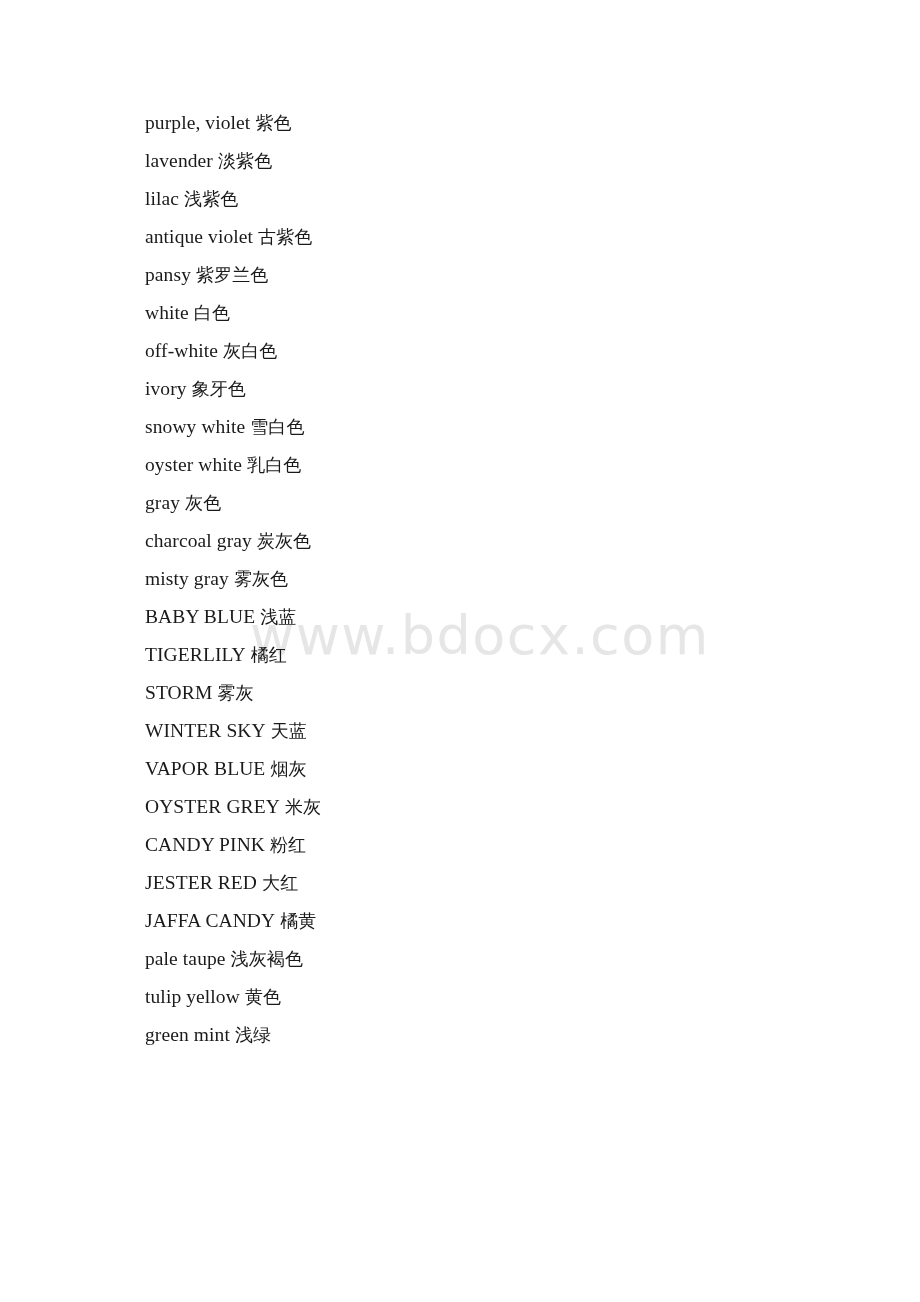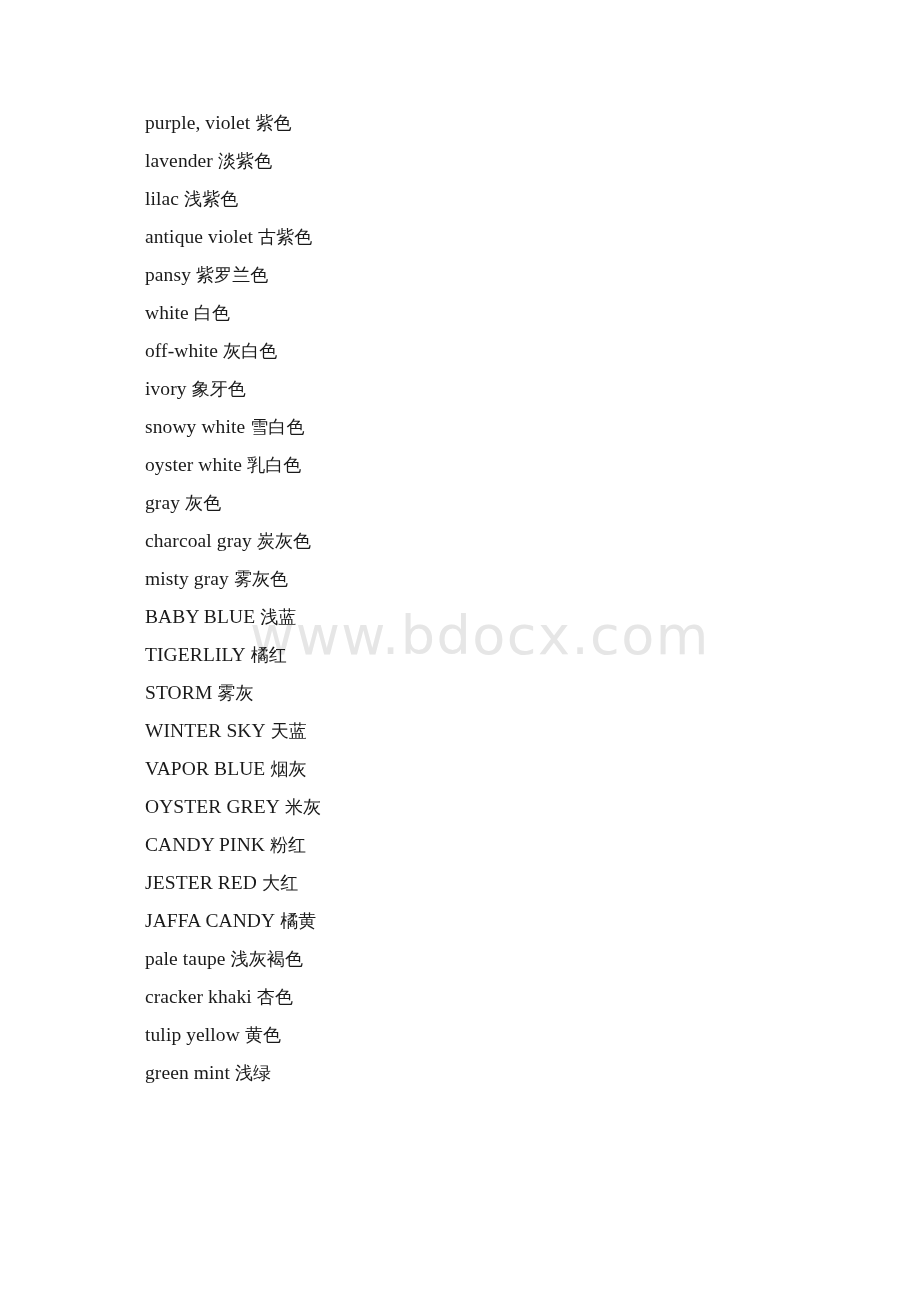--- a/index.html
+++ b/index.html
@@ -95,18 +95,17 @@
       <div class="glossary-line"><span class="term">BABY BLUE</span><span class="cn">浅蓝</span></div>
       <div class="glossary-line"><span class="term">TIGERLILY</span><span class="cn">橘红</span></div>
       <div class="glossary-line"><span class="term">STORM</span><span class="cn">雾灰</span></div>
       <div class="glossary-line"><span class="term">WINTER SKY</span><span class="cn">天蓝</span></div>
       <div class="glossary-line"><span class="term">VAPOR BLUE</span><span class="cn">烟灰</span></div>
       <div class="glossary-line"><span class="term">OYSTER GREY</span><span class="cn">米灰</span></div>
       <div class="glossary-line"><span class="term">CANDY PINK</span><span class="cn">粉红</span></div>
       <div class="glossary-line"><span class="term">JESTER RED</span><span class="cn">大红</span></div>
       <div class="glossary-line"><span class="term">JAFFA CANDY</span><span class="cn">橘黄</span></div>
       <div class="glossary-line"><span class="term">pale taupe</span><span class="cn">浅灰褐色</span></div>
-      <div class="glossary-line"><span class="term">cracker khaki</span><span class="cn">杏色</span></div>
       <div class="glossary-line"><span class="term">tulip yellow</span><span class="cn">黄色</span></div>
       <div class="glossary-line"><span class="term">green mint</span><span class="cn">浅绿</span></div>
     </div>
 
 </div>
 
 </body></html>

